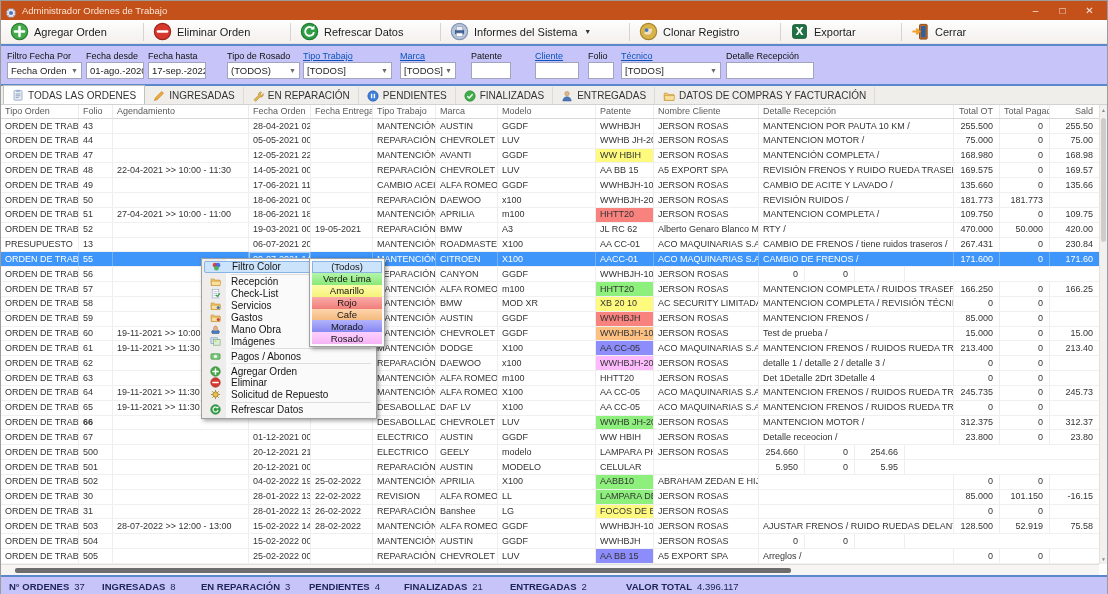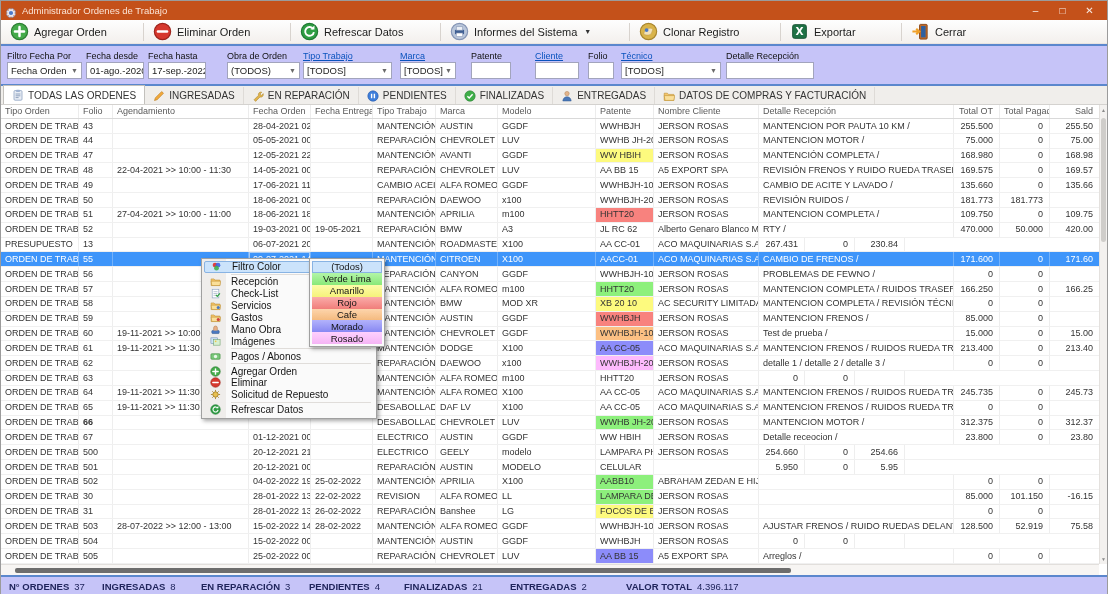--- a/index.html
+++ b/index.html
@@ -172,21 +172,21 @@
         </div>
       </div>
       <div class="ffield" style="left: 147px; width: 58px;">
         <span class="flabel">Fecha hasta</span>
         <div class="fctl">
           <span>17-sep.-2022</span>
           <span class="spacer"></span>
         </div>
       </div>
       <div class="ffield" style="left: 226px; width: 73px;">
-        <span class="flabel">Obra de Orden</span>
+        <span class="flabel">Tipo de Rosado</span>
         <div class="fctl">
           <span>(TODOS)</span>
           <span class="spacer"></span>
           <span class="arrow">▼</span>
         </div>
       </div>
       <div class="ffield" style="left: 302px; width: 89px;">
         <span class="flabel link">Tipo Trabajo</span>
         <div class="fctl">
           <span>[TODOS]</span>
@@ -439,20 +439,21 @@
         <div class="gc" style="width: 78px;">PRESUPUESTO</div>
         <div class="gc" style="width: 34px;">13</div>
         <div class="gc" style="width: 136px;"></div>
         <div class="gc" style="width: 62px;">06-07-2021 20:32</div>
         <div class="gc" style="width: 62px;"></div>
         <div class="gc" style="width: 63px;">MANTENCIÓN</div>
         <div class="gc" style="width: 62px;">ROADMASTER</div>
         <div class="gc" style="width: 98px;">X100</div>
         <div class="gc" style="width: 58px;">AA CC-01</div>
         <div class="gc" style="width: 105px;">ACO MAQUINARIAS S.A.</div>
+        <div class="gc" style="width: 195px;">CAMBIO DE FRENOS / tiene ruidos traseros /</div>
         <div class="gc num" style="width: 46px;">267.431</div>
         <div class="gc num" style="width: 50px;">0</div>
         <div class="gc num" style="width: 50px;">230.84</div>
       </div>
       <div class="grow sel">
         <div class="gc" style="width: 78px;">ORDEN DE TRABAJO</div>
         <div class="gc" style="width: 34px;">55</div>
         <div class="gc" style="width: 136px;"></div>
         <div class="gc focuscell" style="width: 62px;">09-07-2021 14:14</div>
         <div class="gc" style="width: 62px;"></div>
@@ -470,21 +471,20 @@
         <div class="gc" style="width: 78px;">ORDEN DE TRABAJO</div>
         <div class="gc" style="width: 34px;">56</div>
         <div class="gc" style="width: 136px;"></div>
         <div class="gc" style="width: 62px;"></div>
         <div class="gc" style="width: 62px;"></div>
         <div class="gc" style="width: 63px;">REPARACIÓN</div>
         <div class="gc" style="width: 62px;">CANYON</div>
         <div class="gc" style="width: 98px;">GGDF</div>
         <div class="gc" style="width: 58px;">WWHBJH-10</div>
         <div class="gc" style="width: 105px;">JERSON ROSAS</div>
-        <div class="gc" style="width: 195px;">PROBLEMAS DE FEWNO /</div>
         <div class="gc num" style="width: 46px;">0</div>
         <div class="gc num" style="width: 50px;">0</div>
         <div class="gc num" style="width: 50px;"></div>
       </div>
       <div class="grow">
         <div class="gc" style="width: 78px;">ORDEN DE TRABAJO</div>
         <div class="gc" style="width: 34px;">57</div>
         <div class="gc" style="width: 136px;"></div>
         <div class="gc" style="width: 62px;"></div>
         <div class="gc" style="width: 62px;"></div>
@@ -582,20 +582,21 @@
         <div class="gc" style="width: 78px;">ORDEN DE TRABAJO</div>
         <div class="gc" style="width: 34px;">63</div>
         <div class="gc" style="width: 136px;"></div>
         <div class="gc" style="width: 62px;"></div>
         <div class="gc" style="width: 62px;"></div>
         <div class="gc" style="width: 63px;">MANTENCIÓN</div>
         <div class="gc" style="width: 62px;">ALFA ROMEO</div>
         <div class="gc" style="width: 98px;">m100</div>
         <div class="gc" style="width: 58px;">HHTT20</div>
         <div class="gc" style="width: 105px;">JERSON ROSAS</div>
+        <div class="gc" style="width: 195px;">Det 1Detalle 2Drt 3Detalle 4</div>
         <div class="gc num" style="width: 46px;">0</div>
         <div class="gc num" style="width: 50px;">0</div>
         <div class="gc num" style="width: 50px;"></div>
       </div>
       <div class="grow">
         <div class="gc" style="width: 78px;">ORDEN DE TRABAJO</div>
         <div class="gc" style="width: 34px;">64</div>
         <div class="gc" style="width: 136px;">19-11-2021 &gt;&gt; 11:30 - 12</div>
         <div class="gc" style="width: 62px;"></div>
         <div class="gc" style="width: 62px;"></div>

